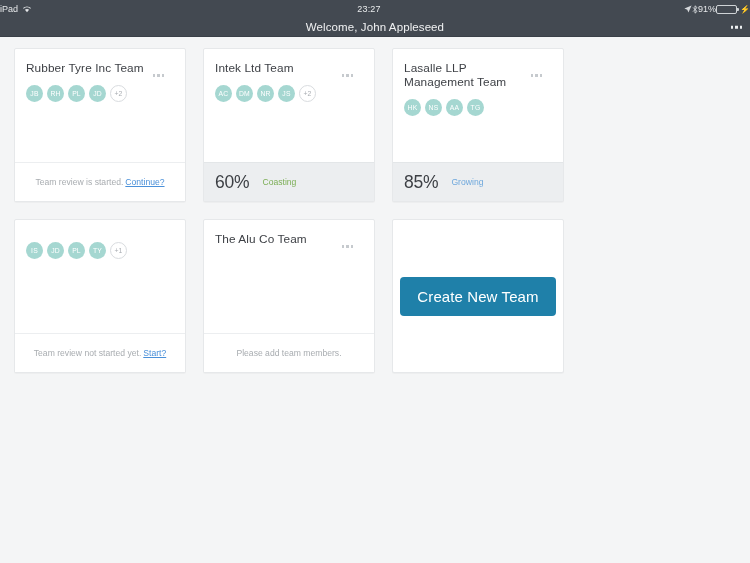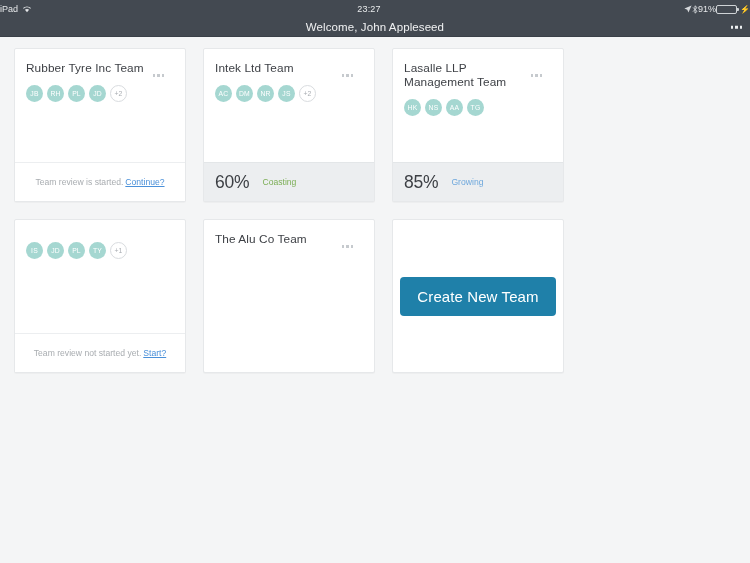--- a/index.html
+++ b/index.html
@@ -256,17 +256,20 @@
       <div class="card-body">
         <div class="card-head">
           <div class="card-title">The Alu Co Team</div>
           <div class="card-menu">
             <i></i>
             <i></i>
             <i></i>
           </div>
         </div>
       </div>
+      <div class="card-foot foot-plain">
+        <span class="foot-text">Please add team members.</span>
+      </div>
     </div>
     <div class="card card-create">
       <button class="create-btn">Create New Team</button>
     </div>
   </div>
 
 </body></html>

